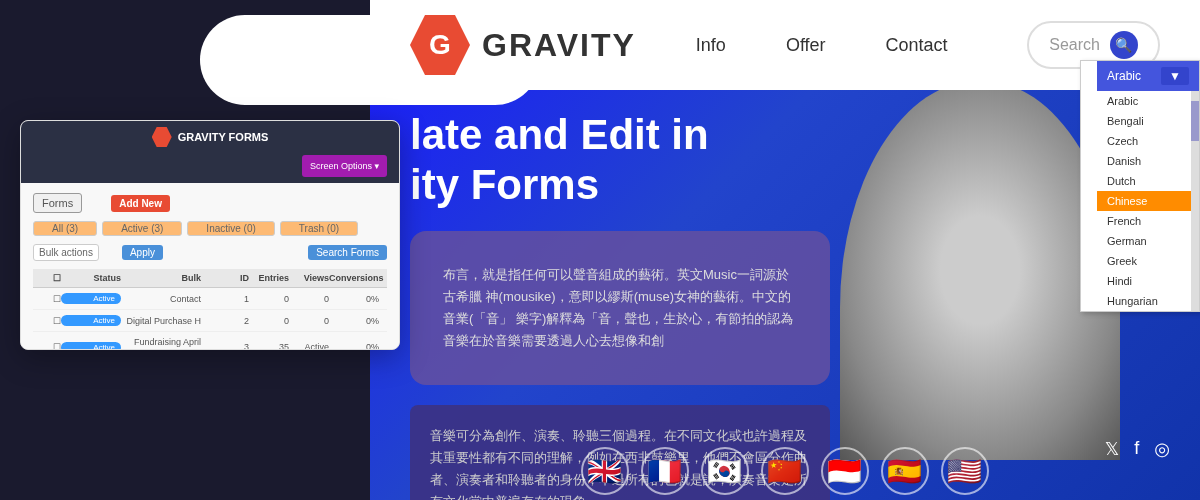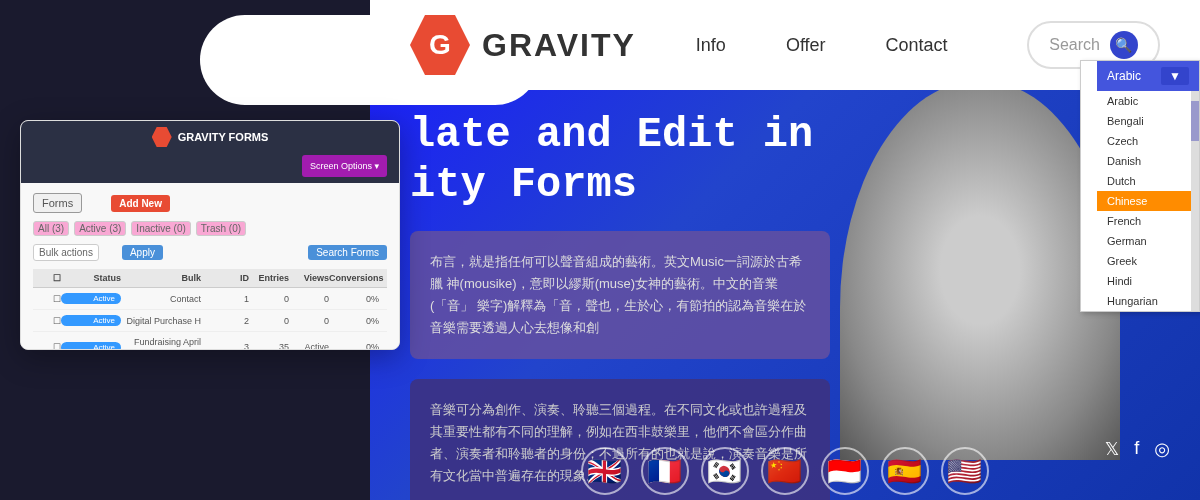--- a/index.html
+++ b/index.html
@@ -113,27 +113,26 @@
       width: 480px;
       z-index: 5;
     }
 
     .hero-title {
       font-size: 42px;
       font-weight: bold;
       color: white;
       line-height: 1.2;
       margin-bottom: 20px;
-      font-family: Liberation Mono, monospace;
     }
 
     .hero-subtitle-box {
       background: rgba(100, 80, 160, 0.85);
-      border-radius: 8px;
-      padding: 20px;
+      border-radius: 16px;
+      padding: 33px;
       margin-bottom: 20px;
       width: 420px;
     }
 
     .hero-subtitle-text {
       font-size: 13px;
       color: #ddd;
       line-height: 1.7;
     }
 
@@ -335,24 +334,24 @@
     .plugin-filter-row {
       display: flex;
       gap: 5px;
       margin-bottom: 8px;
       align-items: center;
       font-size: 10px;
       color: #666;
     }
 
     .plugin-filter-item {
-      padding: 1px 4px;
+      padding: 1px 18px;
       border: 1px solid #ccc;
       border-radius: 3px;
-      background: #f9a8d4;
+      background: #fdba74;
     }
 
     .plugin-action-row {
       display: flex;
       gap: 23px;
       margin-bottom: 8px;
       align-items: center;
     }
 
     .plugin-select {

